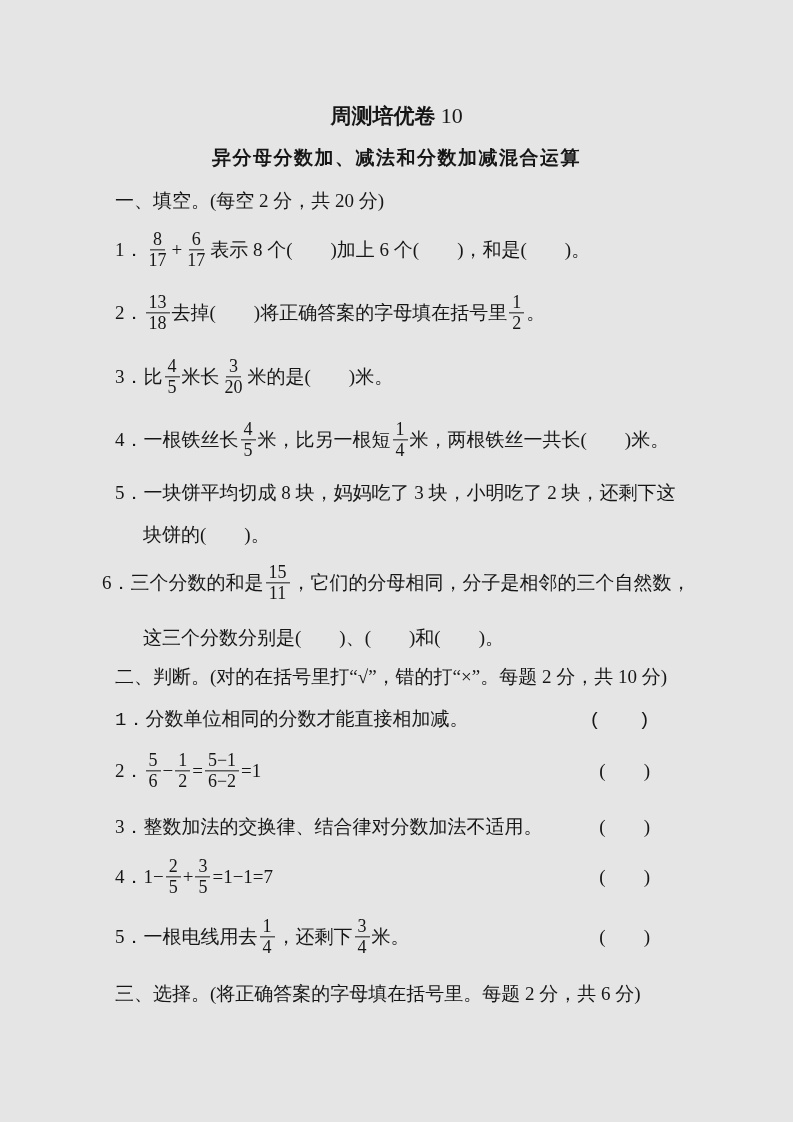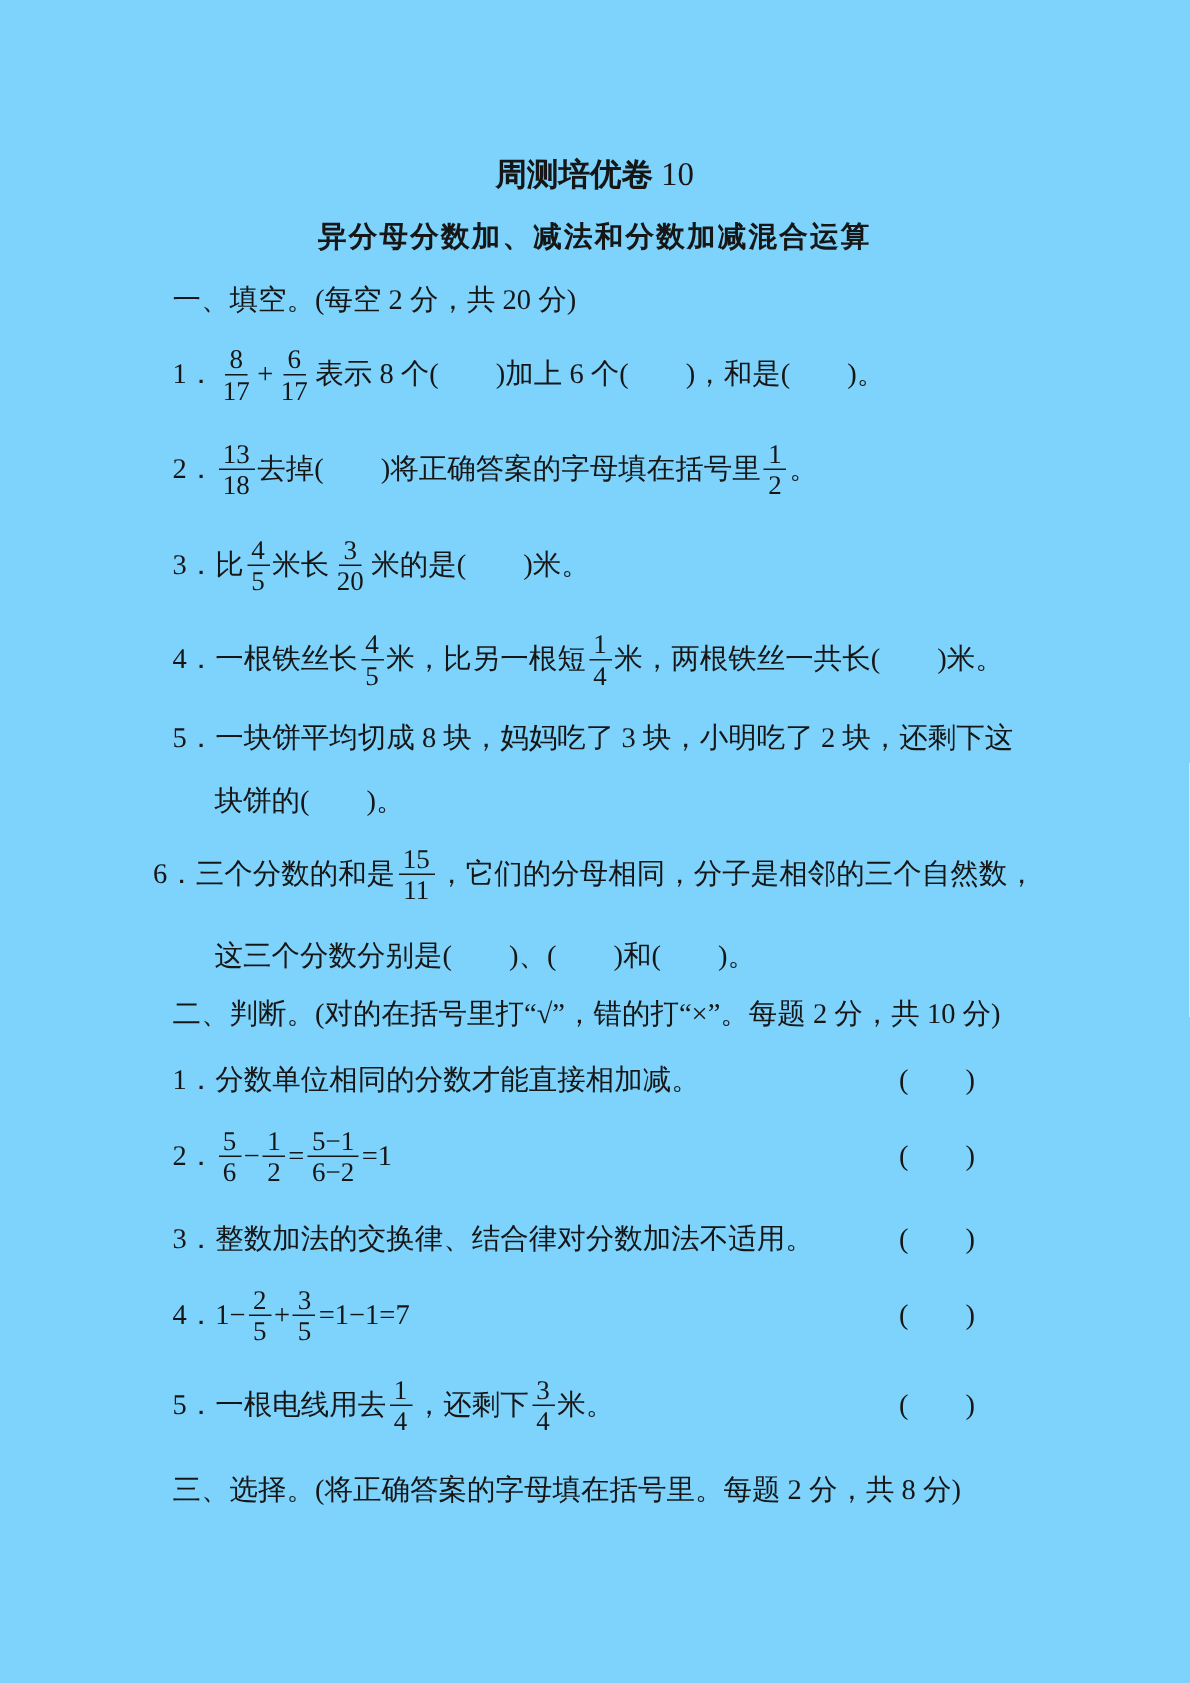--- a/index.html
+++ b/index.html
@@ -1,21 +1,21 @@
 <!DOCTYPE html>
 <html><head>
 <meta charset="utf-8">
 <style>
   * { margin: 0; padding: 0; box-sizing: border-box; }
   html, body { background: #ffffff; }
   .page {
     position: relative;
     width: 793px;
     height: 1122px;
-    background: #7dd3fc;
+    background: #e5e5e5;
     color: #161616;
     font-family: "Liberation Serif", "DejaVu Serif", serif;
     font-size: 19px;
     overflow: hidden;
   }
   .doc-title {
     position: absolute;
     top: 116px; left: 0; width: 100%;
     transform: translateY(-50%);
     text-align: center;
@@ -81,20 +81,20 @@
       <div class="row" style="top: 201px; left: 115px;"><span class="seg">一、填空。(每空 2 分，共 20 分)</span></div>
       <div class="row" style="top: 250px; left: 115px;"><span class="seg">1．</span><span class="frac"><span class="fnum">8</span><span class="fden">17</span></span><span class="seg">+</span><span class="frac"><span class="fnum">6</span><span class="fden">17</span></span><span class="seg">表示 8 个(　　)加上 6 个(　　)，和是(　　)。</span></div>
       <div class="row" style="top: 313px; left: 115px;"><span class="seg">2．</span><span class="frac"><span class="fnum">13</span><span class="fden">18</span></span><span class="seg">去掉(　　)将正确答案的字母填在括号里</span><span class="frac"><span class="fnum">1</span><span class="fden">2</span></span><span class="seg">。</span></div>
       <div class="row" style="top: 377px; left: 115px;"><span class="seg">3．比</span><span class="frac"><span class="fnum">4</span><span class="fden">5</span></span><span class="seg">米长</span><span class="frac"><span class="fnum">3</span><span class="fden">20</span></span><span class="seg">米的是(　　)米。</span></div>
       <div class="row" style="top: 440px; left: 115px;"><span class="seg">4．一根铁丝长</span><span class="frac"><span class="fnum">4</span><span class="fden">5</span></span><span class="seg">米，比另一根短</span><span class="frac"><span class="fnum">1</span><span class="fden">4</span></span><span class="seg">米，两根铁丝一共长(　　)米。</span></div>
       <div class="row" style="top: 493px; left: 115px; font-family: Liberation Serif, serif;"><span class="seg">5．一块饼平均切成 8 块，妈妈吃了 3 块，小明吃了 2 块，还剩下这</span></div>
       <div class="row" style="top: 535px; left: 143px;"><span class="seg">块饼的(　　)。</span></div>
       <div class="row" style="top: 583px; left: 102px;"><span class="seg">6．三个分数的和是</span><span class="frac"><span class="fnum">15</span><span class="fden">11</span></span><span class="seg">，它们的分母相同，分子是相邻的三个自然数，</span></div>
       <div class="row" style="top: 638px; left: 143px;"><span class="seg">这三个分数分别是(　　)、(　　)和(　　)。</span></div>
       <div class="row" style="top: 677px; left: 115px;"><span class="seg">二、判断。(对的在括号里打“√”，错的打“×”。每题 2 分，共 10 分)</span></div>
-      <div class="row judgment" style="top: 721px; left: 115px;"><span class="seg">1．分数单位相同的分数才能直接相加减。</span><span class="answer-bracket">(　　)</span></div>
+      <div class="row judgment" style="top: 721px; left: 115px; font-family: Liberation Mono, monospace;"><span class="seg">1．分数单位相同的分数才能直接相加减。</span><span class="answer-bracket">(　　)</span></div>
       <div class="row judgment" style="top: 771px; left: 115px;"><span class="seg">2．</span><span class="frac"><span class="fnum">5</span><span class="fden">6</span></span><span class="seg">−</span><span class="frac"><span class="fnum">1</span><span class="fden">2</span></span><span class="seg">=</span><span class="frac"><span class="fnum">5−1</span><span class="fden">6−2</span></span><span class="seg">=1</span><span class="answer-bracket">(　　)</span></div>
       <div class="row judgment" style="top: 827px; left: 115px;"><span class="seg">3．整数加法的交换律、结合律对分数加法不适用。</span><span class="answer-bracket">(　　)</span></div>
       <div class="row judgment" style="top: 877px; left: 115px;"><span class="seg">4．1−</span><span class="frac"><span class="fnum">2</span><span class="fden">5</span></span><span class="seg">+</span><span class="frac"><span class="fnum">3</span><span class="fden">5</span></span><span class="seg">=1−1=7</span><span class="answer-bracket">(　　)</span></div>
       <div class="row judgment" style="top: 937px; left: 115px;"><span class="seg">5．一根电线用去</span><span class="frac"><span class="fnum">1</span><span class="fden">4</span></span><span class="seg">，还剩下</span><span class="frac"><span class="fnum">3</span><span class="fden">4</span></span><span class="seg">米。</span><span class="answer-bracket">(　　)</span></div>
-      <div class="row" style="top: 994px; left: 115px;"><span class="seg">三、选择。(将正确答案的字母填在括号里。每题 2 分，共 8 分)</span></div>
+      <div class="row" style="top: 994px; left: 115px;"><span class="seg">三、选择。(将正确答案的字母填在括号里。每题 2 分，共 6 分)</span></div>
     </div>
 </div>
 
 </body></html>

